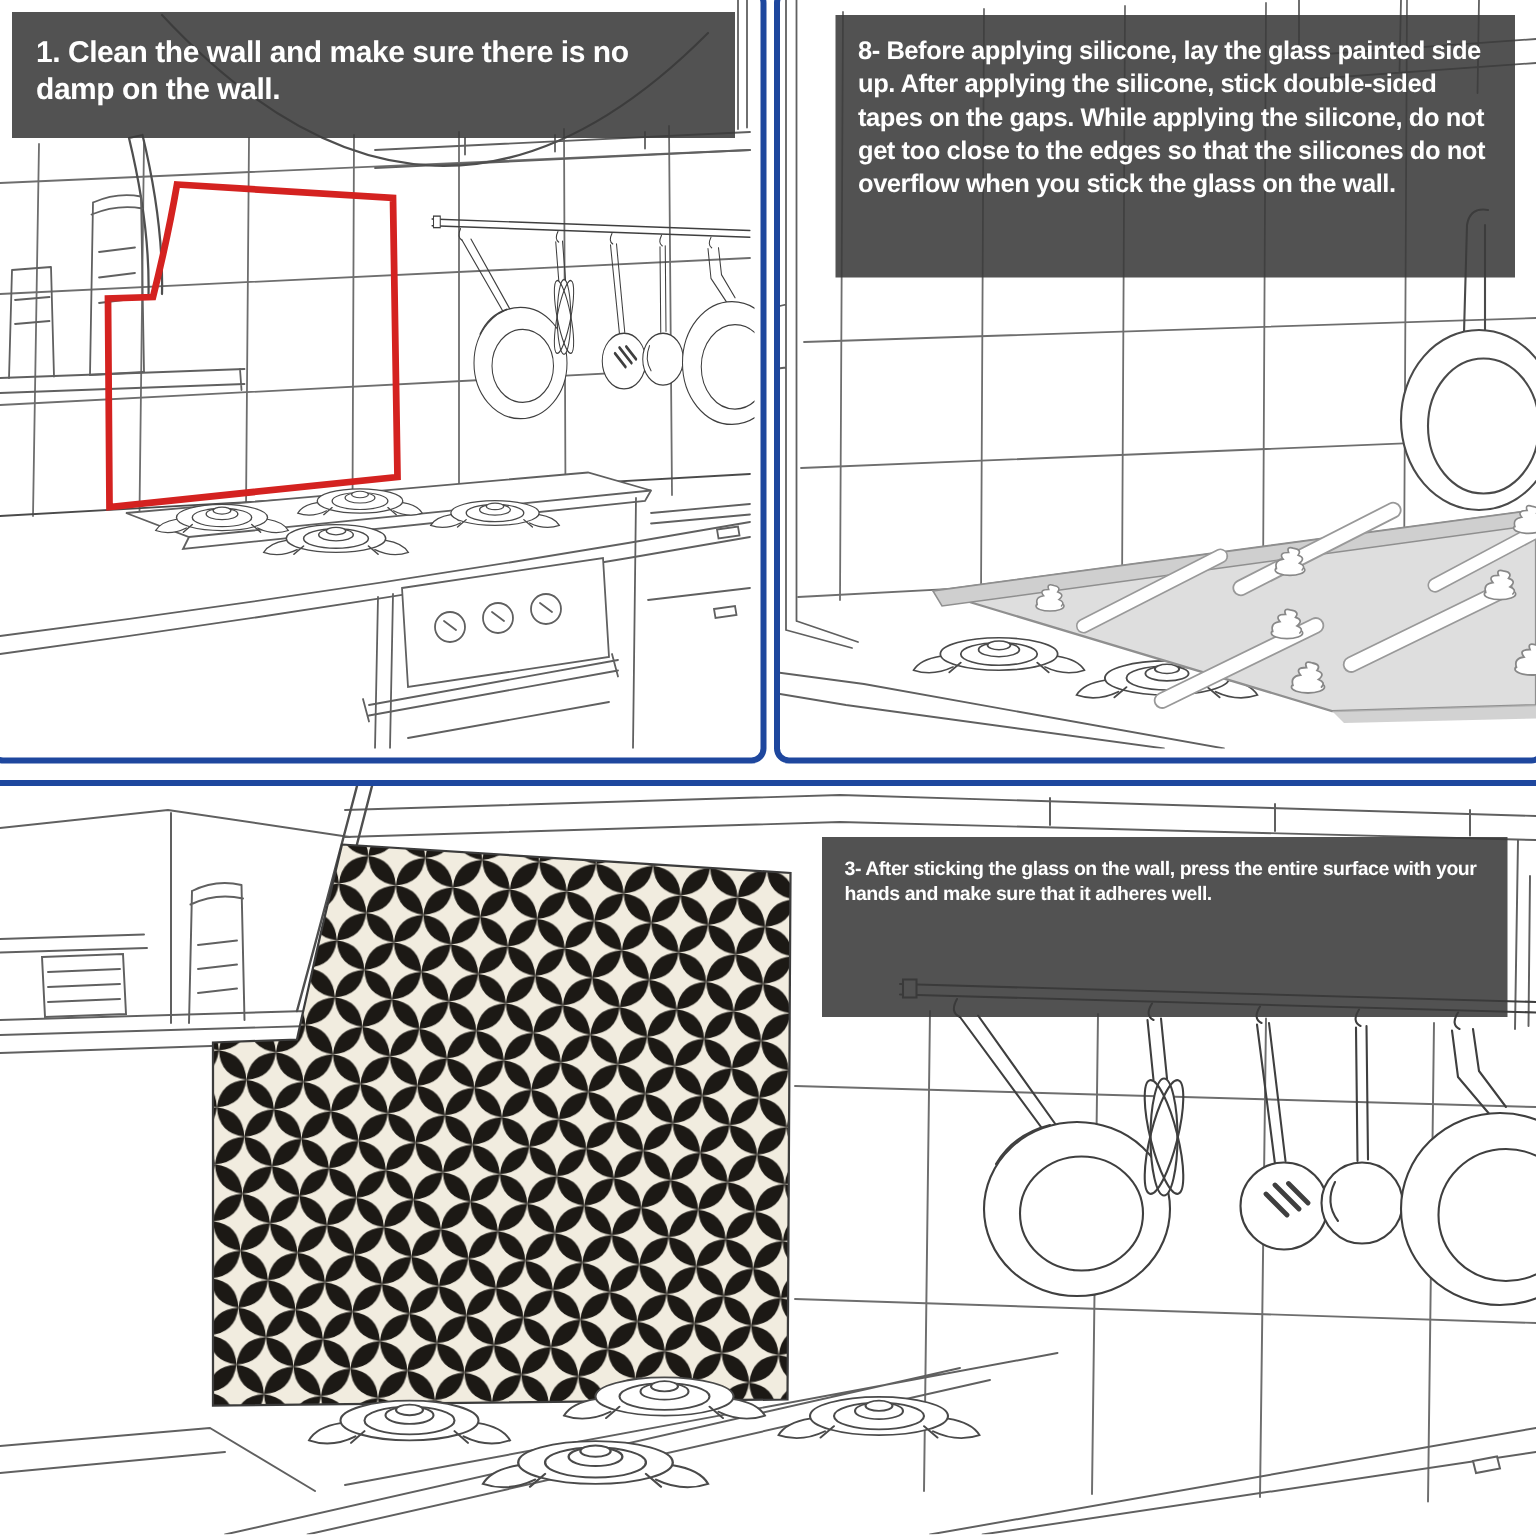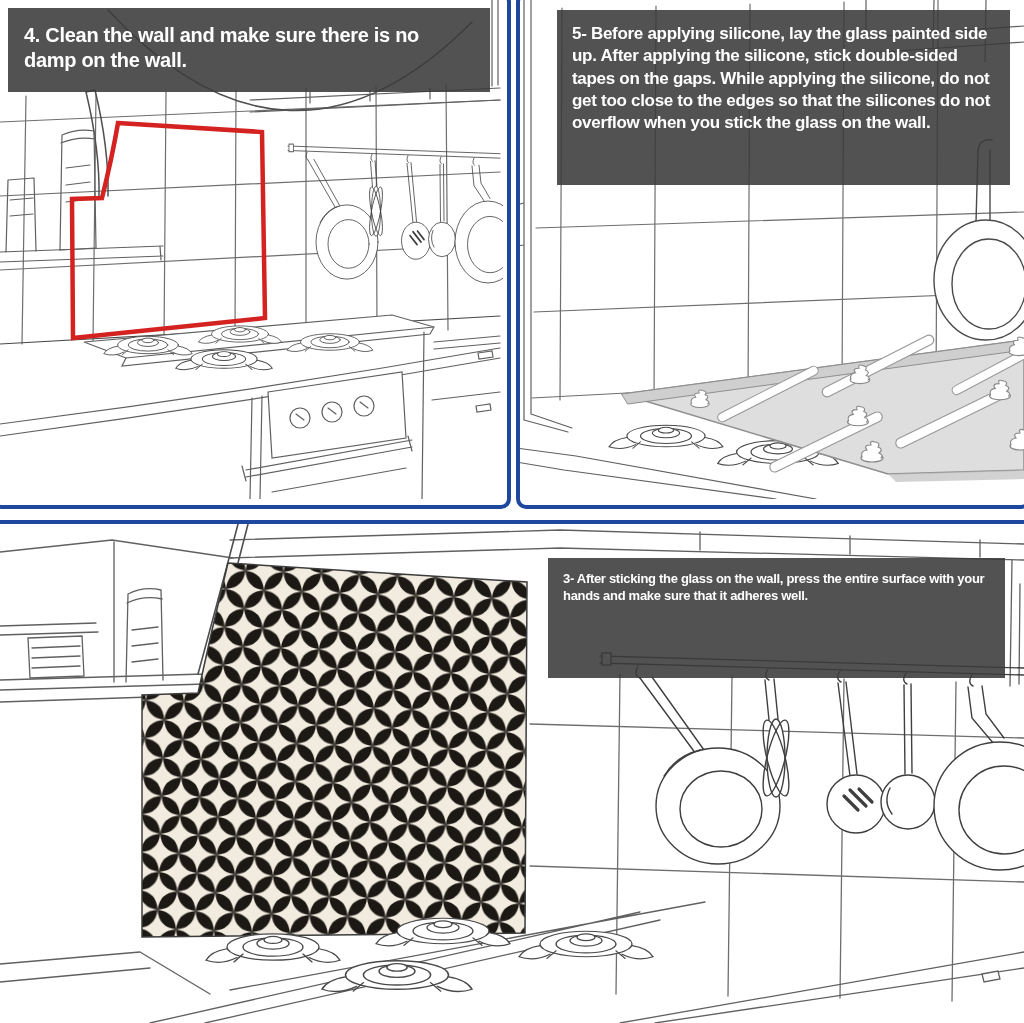--- a/index.html
+++ b/index.html
@@ -241,22 +241,22 @@
         <use href="#hangset" transform="translate(600,132)"></use>
       </g>
     </g>
   </svg>
 
   <div class="frame f1"></div>
   <div class="frame f2"></div>
   <div class="divider"></div>
 
   <div class="step-box s1">
-    <span>4. Clean the wall and make sure there is no damp on the wall.</span>
+    <span>1. Clean the wall and make sure there is no damp on the wall.</span>
   </div>
   <div class="step-box s2">
-    <span>5- Before applying silicone, lay the glass painted side up. After applying the silicone, stick double-sided tapes on the gaps. While applying the silicone, do not get too close to the edges so that the silicones do not overflow when you stick the glass on the wall.</span>
+    <span>8- Before applying silicone, lay the glass painted side up. After applying the silicone, stick double-sided tapes on the gaps. While applying the silicone, do not get too close to the edges so that the silicones do not overflow when you stick the glass on the wall.</span>
   </div>
   <div class="step-box s3">
     <span>3- After sticking the glass on the wall, press the entire surface with your hands and make sure that it adheres well.</span>
   </div>
 
 </div>
 
 </body></html>

